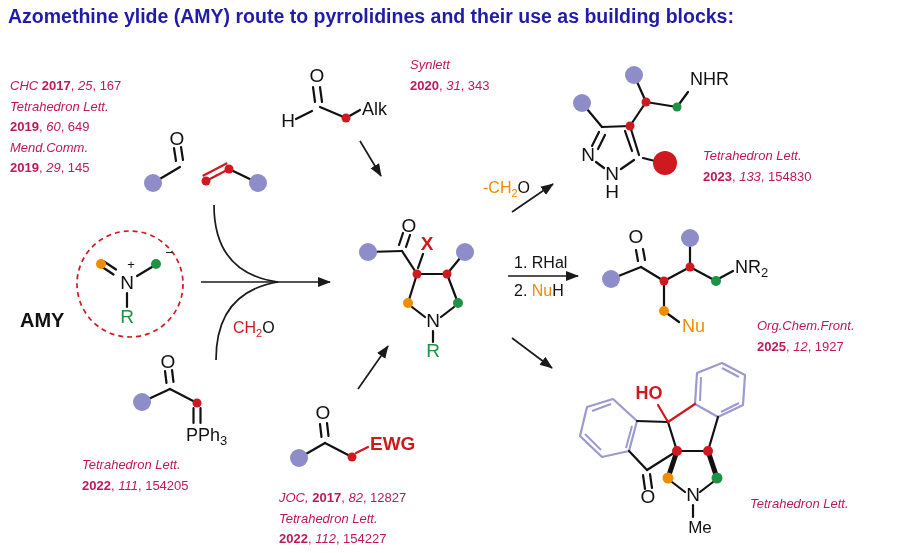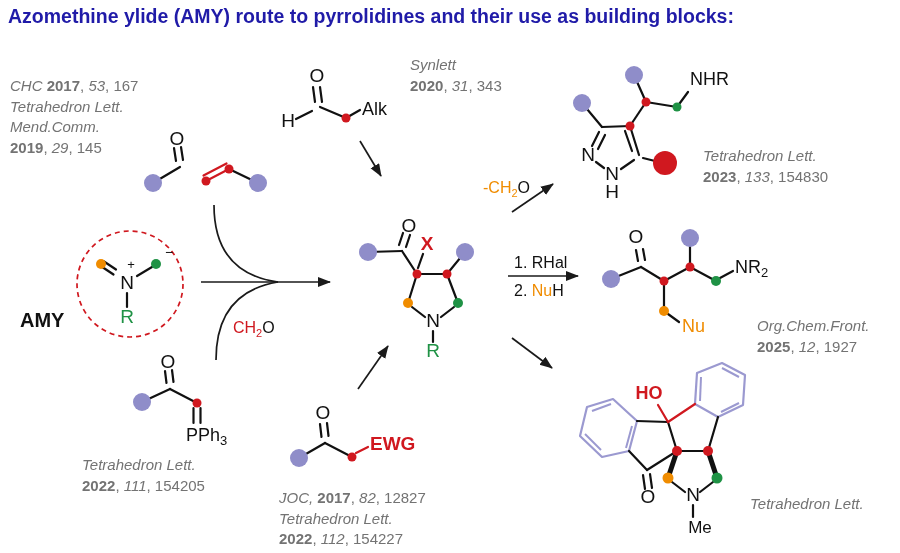--- a/index.html
+++ b/index.html
@@ -1,20 +1,20 @@
 <!DOCTYPE html>
 <html><head>
 <meta charset="utf-8">
 <style>
   html,body{margin:0;padding:0;background:#fff}
   .page{position:relative;width:888px;height:553px;background:#ffffff;
         font-family:"Liberation Sans",sans-serif;overflow:hidden}
   .title{position:absolute;left:8px;top:5px;font-size:19.5px;font-weight:bold;
          color:#201ba8;white-space:nowrap;letter-spacing:0px}
-  .cite{position:absolute;font-size:15px;line-height:20.5px;color:#737373;white-space:nowrap}
+  .cite{position:absolute;font-size:13px;line-height:20.5px;color:#be185d;white-space:nowrap}
   .cite .i{font-style:italic}
   .cite .b{font-weight:bold}
   svg.canvas{position:absolute;left:0;top:0}
   svg text{font-family:"Liberation Sans",sans-serif}
   .bond{stroke:#111;stroke-width:2.2;stroke-linecap:round;fill:none}
   .bondr{stroke:#d0181f;stroke-width:2.2;stroke-linecap:round;fill:none}
   .wedge{stroke:#111;stroke-width:5;stroke-linecap:round}
   .thin{stroke:#1a1a1a;stroke-width:1.7;fill:none}
   .benz{stroke:#9b99d0;stroke-width:2.2;fill:none;stroke-linejoin:round}
   .benzin{stroke:#9b99d0;stroke-width:2;fill:none}
@@ -29,22 +29,23 @@
   .blk{fill:#111}
 </style>
 </head>
 <body>
 
 <div class="page">
 
   <div class="title">Azomethine ylide (AMY) route to pyrrolidines and their use as building blocks:</div>
 
   <div class="cite" style="left:10px;top:76px">
-    <div><span class="i">CHC </span><span class="b">2017</span><span>, </span><span class="i">53</span><span>, 167</span></div>
-    <div><span class="i">Tetrahedron Lett.</span></div>
+    <div><span class="i">CHC </span><span class="b">2017</span><span>, </span><span class="i">25</span><span>, 167</span></div>
+    <div><span class="i">Tetrahedron Lett.</span></div>
+    <div><span class="b">2019</span><span>, </span><span class="i">60</span><span>, 649</span></div>
     <div><span class="i">Mend.Comm.</span></div>
     <div><span class="b">2019</span><span>, </span><span class="i">29</span><span>, 145</span></div>
   </div>
 
   <div class="cite" style="left:410px;top:55px">
     <div><span class="i">Synlett</span></div>
     <div><span class="b">2020</span><span>, </span><span class="i">31</span><span>, 343</span></div>
   </div>
 
   <div class="cite" style="left:703px;top:146px">

